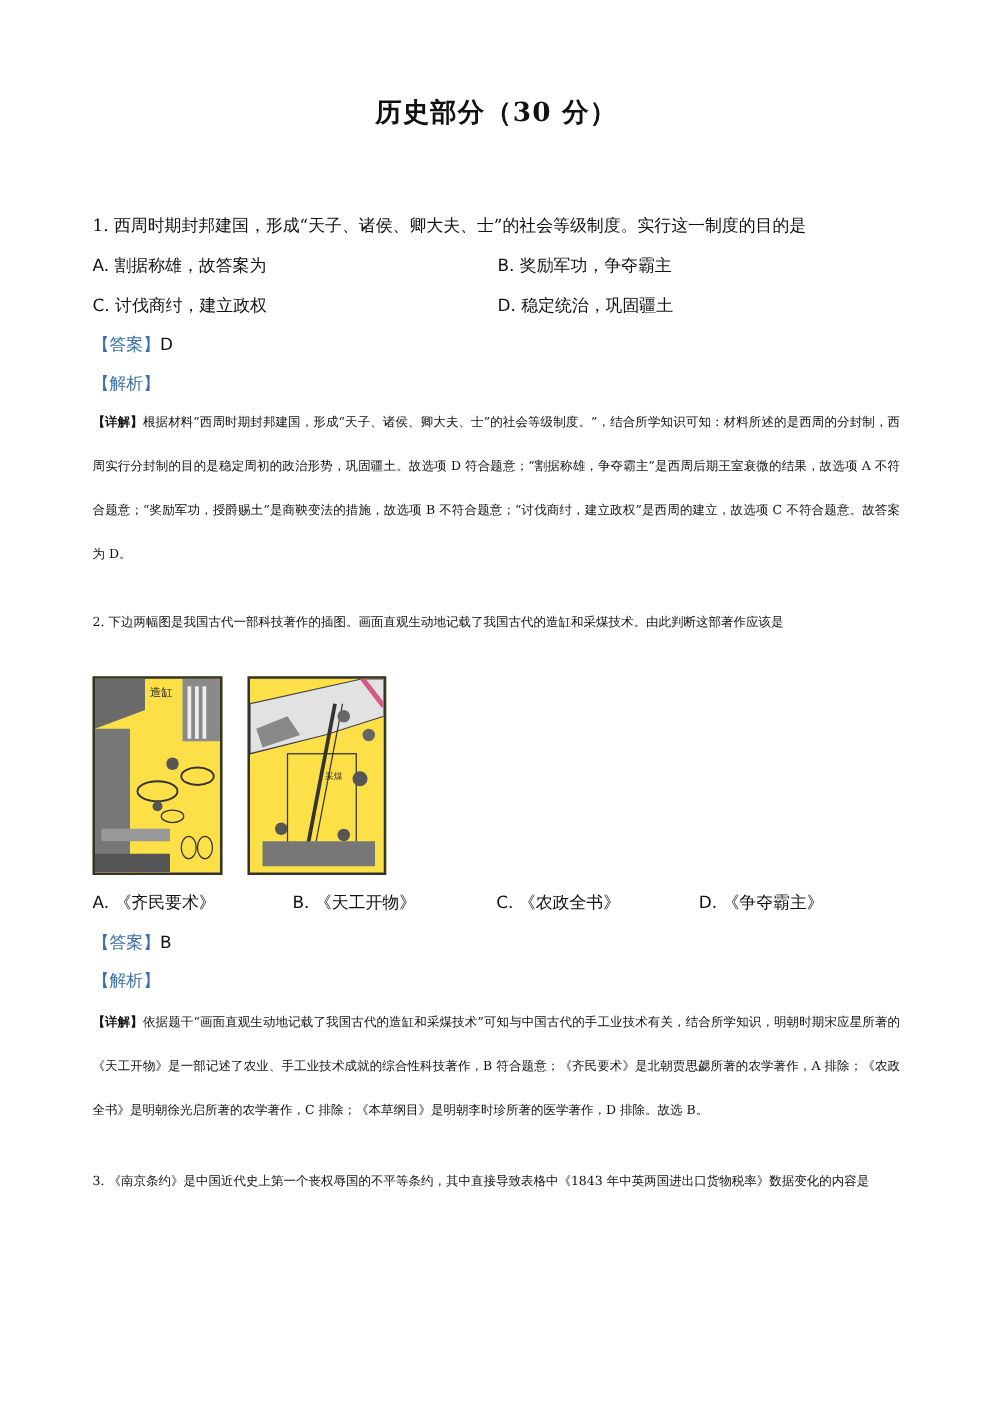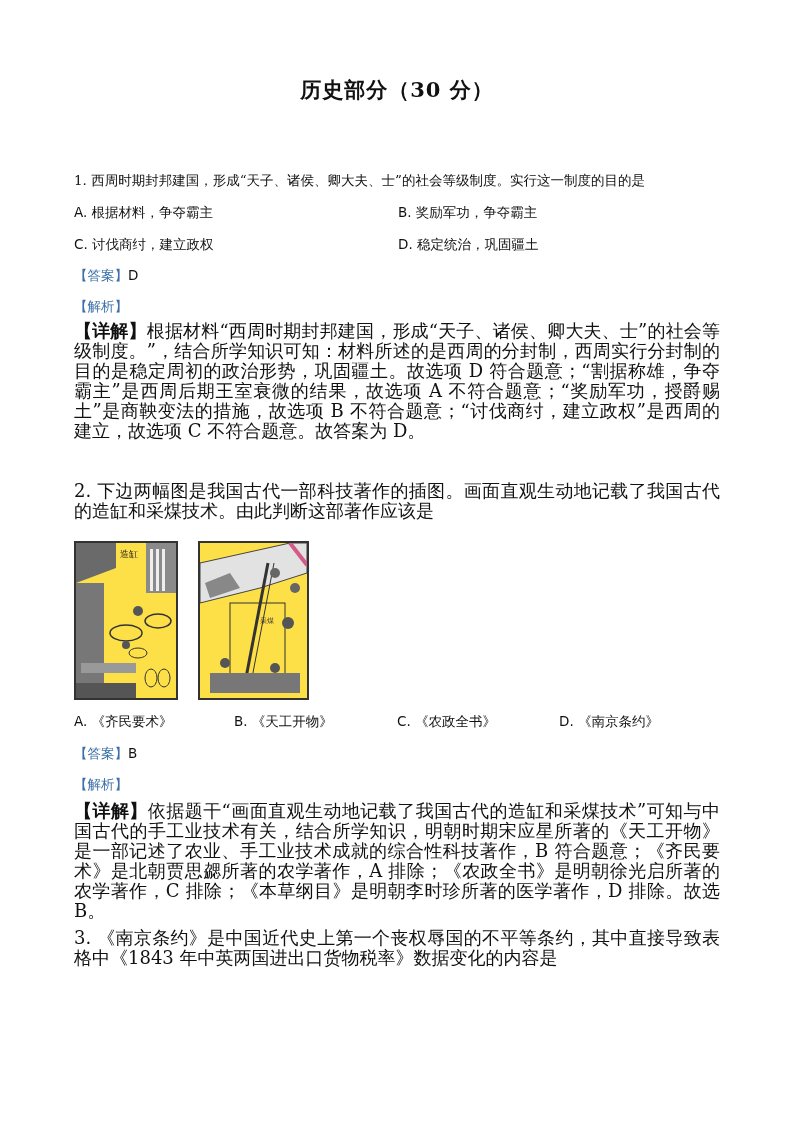--- a/index.html
+++ b/index.html
@@ -8,40 +8,40 @@
   .page { position: absolute; left: 74px; top: 0; width: 646px; }
   .title { position: absolute; left: 0; width: 646px; top: 76px; text-align: center;
            font-size: 21px; font-weight: bold; letter-spacing: 1px; }
   .section { position: absolute; left: 0; top: 107px; width: 646px; font-size: 15.5px;
              font-weight: bold; line-height: 32px; }
   .line { position: absolute; left: 0; font-size: 13.5px; white-space: nowrap; }
   .sans { font-family: "DejaVu Sans", "Liberation Sans", sans-serif; }
   .tag { color: #3b6fa8; }
   .ans { color: #111; }
   .opt { position: absolute; font-size: 13.5px; white-space: nowrap; }
-  .para { position: absolute; left: 0; width: 646px; font-size: 18px; line-height: 20px;
+  .para { position: absolute; left: 0; width: 646px; font-size: 10px; line-height: 35px;
           text-align: justify; text-align-last: left; }
   .figs { position: absolute; left: 0; top: 541px; }
   .fig { position: absolute; border: 2px solid #333; background: #fde047; overflow: hidden; }
 </style>
 </head>
 <body>
 
 <div class="page">
 
   <div class="title">历史部分（30 分）</div>
 
   <div class="section">
   </div>
 
   <div class="line" style="top:172px;">1. 西周时期封邦建国，形成“天子、诸侯、卿大夫、士”的社会等级制度。实行这一制度的目的是</div>
 
   <div class="opt" style="left:0; top:204px;">
     <span class="sans">A.</span>
-    <span>根据材料，争夺霸主</span>
+    <span>割据称雄，故答案为</span>
   </div>
   <div class="opt" style="left:324px; top:204px;">
     <span class="sans">B.</span>
     <span>奖励军功，争夺霸主</span>
   </div>
   <div class="opt" style="left:0; top:236px;">
     <span class="sans">C.</span>
     <span>讨伐商纣，建立政权</span>
   </div>
   <div class="opt" style="left:324px; top:236px;">
@@ -109,21 +109,21 @@
   <div class="opt" style="left:160px; top:713px;">
     <span class="sans">B.</span>
     <span>《天工开物》</span>
   </div>
   <div class="opt" style="left:323px; top:713px;">
     <span class="sans">C.</span>
     <span>《农政全书》</span>
   </div>
   <div class="opt" style="left:485px; top:713px;">
     <span class="sans">D.</span>
-    <span>《南京条约》</span>
+    <span>《争夺霸主》</span>
   </div>
 
   <div class="line" style="top:745px;">
     <span class="tag">【答案】</span><span class="ans sans">B</span>
   </div>
   <div class="line" style="top:776px;">
     <span class="tag">【解析】</span>
   </div>
 
   <div class="para" style="top:801px;">

